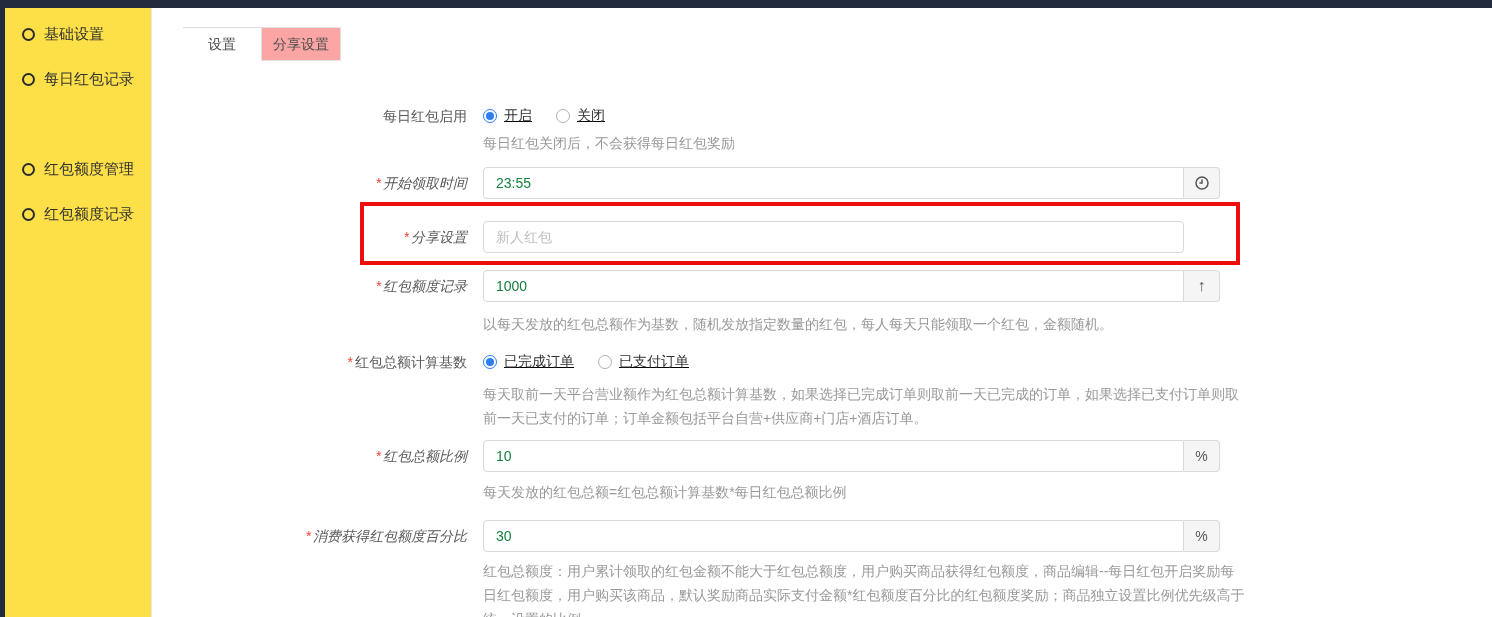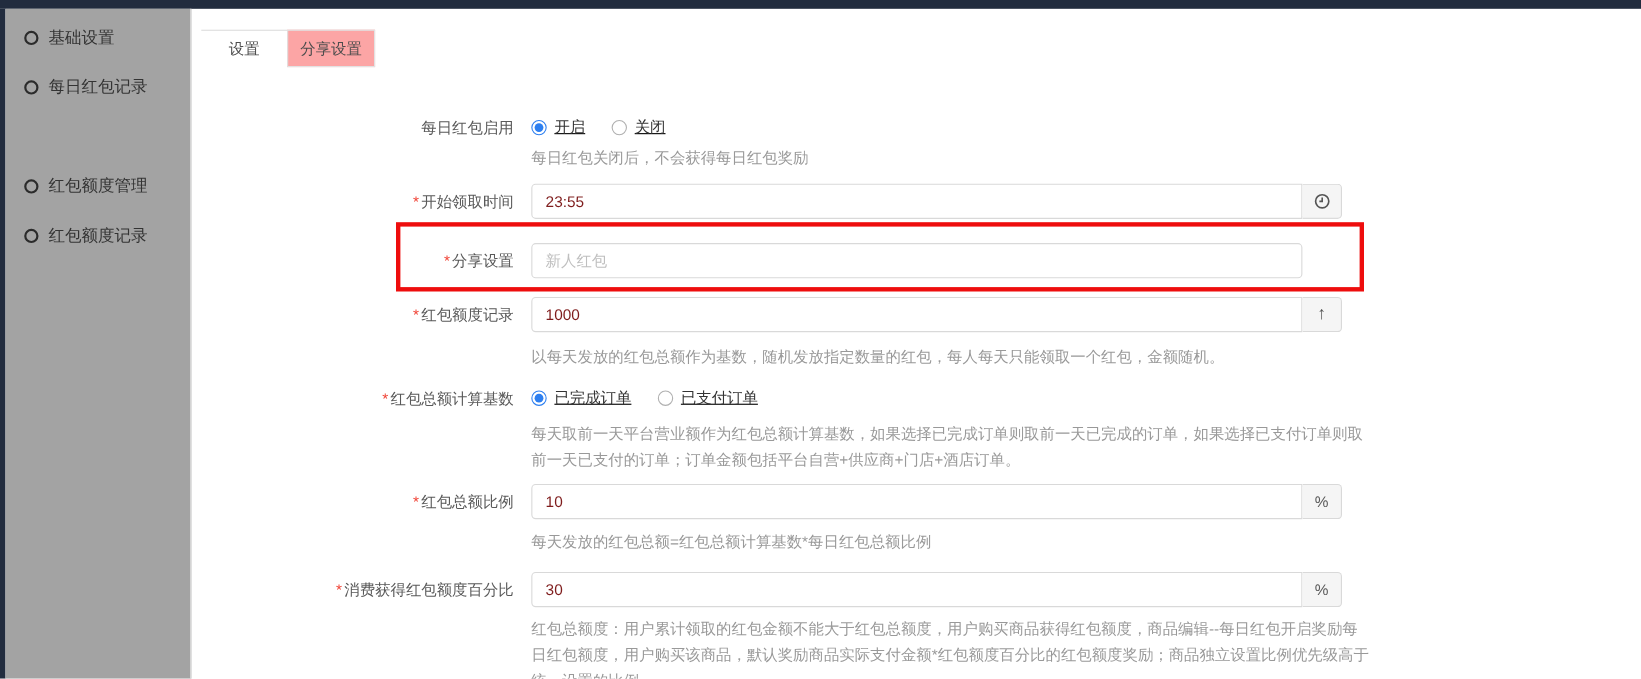--- a/index.html
+++ b/index.html
@@ -5,38 +5,38 @@
   html,body{margin:0;padding:0;}
   body{
     width:1492px;height:617px;position:relative;overflow:hidden;
     background:#fff;font-family:"Liberation Sans","DejaVu Sans",sans-serif;
     -webkit-font-smoothing:antialiased;
   }
   .abs{position:absolute;}
   
   .topbar{left:0;top:0;width:1492px;height:8px;background:#222c3e;}
   .leftstrip{left:0;top:8px;width:5px;height:609px;background:#222c3e;}
-  .sidebar{left:5px;top:8px;width:169px;height:609px;background:#a3a3a3;border-right:1px solid #e8e8e8;box-sizing:border-box;text-align:right;}
+  .sidebar{left:5px;top:8px;width:147px;height:609px;background:#fde047;border-right:1px solid #e8e8e8;box-sizing:border-box;text-align:right;}
   .side-item{position:absolute;left:0;width:100%;height:45px;display:flex;align-items:center;cursor:pointer;}
   .ring{width:13px;height:13px;border:2px solid #2b2b2b;border-radius:50%;margin-left:17px;flex:none;box-sizing:border-box;}
   .side-label{margin-left:9px;font-size:15px;color:#333;white-space:nowrap;}
   
   .tabs{left:183px;top:27px;display:flex;}
   .tab{height:34px;line-height:33px;text-align:center;font-size:14px;color:#4d4d4d;box-sizing:border-box;cursor:pointer;}
   .tab.active{width:78px;background:#fff;border-top:1px solid #dcdcdc;}
   .tab.inactive{width:80px;background:#fca5a5;border:1px solid #e2e2e2;}
   
   .flabel{left:183px;width:284px;text-align:right;font-size:14px;color:#595959;white-space:nowrap;}
-  .flabel.h32{line-height:32px;}
+  .flabel.h32{line-height:32px;font-style:italic;}
   .flabel.h20{line-height:20px;}
   .req{color:#f04134;margin-right:2px;}
   .ctrl{left:483px;}
   .group{display:flex;align-items:stretch;}
   .inp{width:701px;height:32px;box-sizing:border-box;border:1px solid #d9d9d9;border-radius:4px;
-       padding:0 12px;font-size:14px;color:#7f1d1d;outline:none;background:#fff;
+       padding:0 12px;font-size:14px;color:#15803d;outline:none;background:#fff;
        font-family:"Liberation Sans","DejaVu Sans",sans-serif;}
   .inp::placeholder{color:#bfbfbf;}
   .group .inp{border-radius:4px 0 0 4px;}
   .addon{width:36px;height:32px;box-sizing:border-box;border:1px solid #d9d9d9;border-left:none;
          border-radius:0 4px 4px 0;background:#f5f5f5;display:flex;align-items:center;justify-content:center;
          font-size:14px;color:#595959;}
   .help{font-size:14px;color:#999;line-height:20px;width:762px;}
   .help.multi{line-height:24px;}
   
   .radio-line{display:flex;align-items:center;height:20px;text-decoration:underline;}

